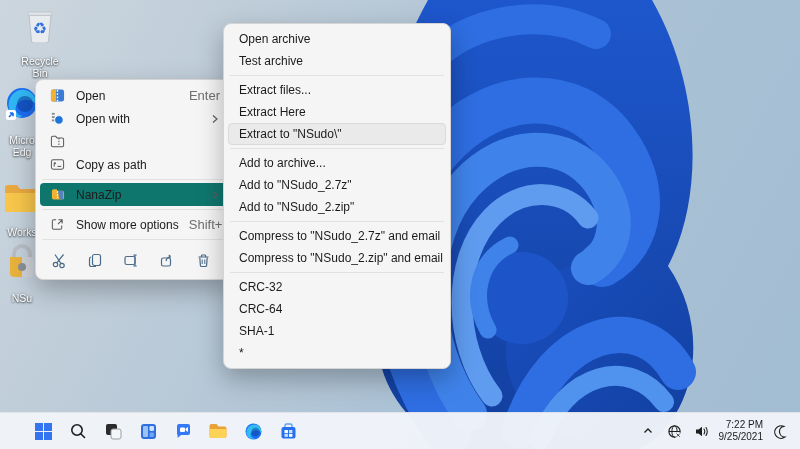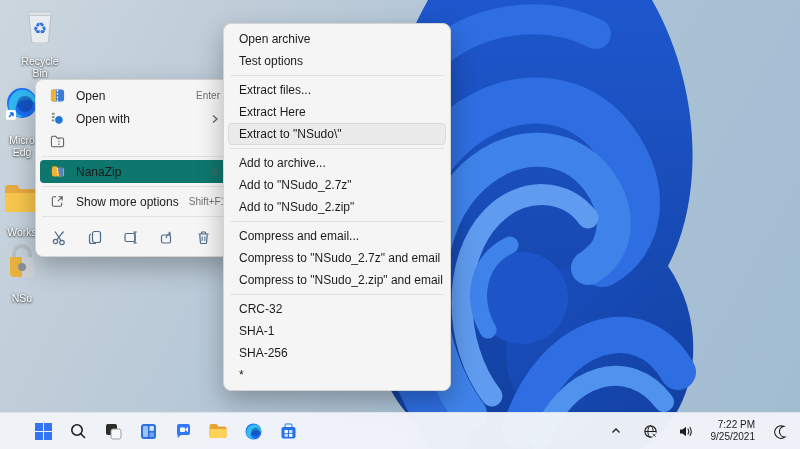--- a/index.html
+++ b/index.html
@@ -36,35 +36,35 @@
   .mi {
     display:flex; align-items:center; height:23px; padding:0 8px;
     border-radius:4px; font-size:12px; color:#1b1b1b; cursor:default;
     border:1px solid transparent;
   }
   #sub-menu .mi { height:22px; padding:0 10px; }
   .mi.hl  { background:#0f766e; }
   .mi.hl2 { background:#eaeaea; border-color:#dadada; }
   .mi .txt { white-space:nowrap; }
   .mi .ico { width:16px; height:16px; margin-right:11px; flex:0 0 16px; display:flex; align-items:center; justify-content:center; }
-  .mi .sc { margin-left:auto; font-size:10px; color:#6f6f6f; padding-left:10px; }
+  .mi .sc { margin-left:auto; font-size:13px; color:#6f6f6f; padding-left:10px; }
   .mi .arr { margin-left:auto; display:flex; }
   .sep { height:1px; background:#e1e1e1; margin:3px 2px; }
   .qrow { display:flex; align-items:center; gap:10px; padding:5px 6px 3px 6px; }
   .qbtn { width:26px; height:24px; display:flex; align-items:center; justify-content:center; border-radius:4px; }
 
   
   .taskbar {
     position:absolute; left:0; right:0; bottom:0; height:37px;
     background:rgba(241,244,249,.97); border-top:1px solid rgba(0,0,0,.06);
     display:flex; align-items:center; z-index:20;
   }
   .tb-left { display:flex; align-items:center; gap:9px; padding-left:30px; }
   .tb-btn { width:26px; height:26px; display:flex; align-items:center; justify-content:center; border-radius:4px; }
-  .tb-right { margin-left:auto; display:flex; align-items:center; gap:15px; padding-right:10px; }
+  .tb-right { margin-left:auto; display:flex; align-items:center; gap:7px; padding-right:10px; }
   .clock { text-align:right; font-size:10px; line-height:12px; color:#1b1b1b; }
 </style>
 </head>
 <body>
 
 <div class="desktop">
 
   <svg class="bloom" width="800" height="449" viewBox="0 0 800 449">
     <defs>
       <linearGradient id="sil" x1="0" y1="0" x2="0" y2="1">
@@ -177,20 +177,30 @@
 
   <div class="mi">
     <span class="ico">
       <svg width="15" height="15" viewBox="0 0 16 16">
         <path d="M1.5 4 q0-1.5 1.5-1.5 h3.2 l1.3 1.8 h5.5 q1.5 0 1.5 1.5 v6.2 q0 1.5 -1.5 1.5 h-10 q-1.5 0 -1.5 -1.5 Z" fill="none" stroke="#5a5a5a" stroke-width="1.1"></path>
         <path d="M9.5 4.3 v1.6 M9.5 7.2 v1.6 M9.5 10.1 v1.6" stroke="#5a5a5a" stroke-width="1.1"></path>
       </svg>
       </span>
   </div>
 
+  <div class="mi">
+    <span class="ico">
+      <svg width="15" height="15" viewBox="0 0 16 16">
+        <rect x="1.5" y="3" width="13" height="10" rx="2" fill="none" stroke="#5a5a5a" stroke-width="1.1"></rect>
+        <path d="M4.5 6 L4.5 10 M4.5 6 Q6 6 6 7.5" stroke="#5a5a5a" stroke-width="1.1" fill="none"></path>
+        <path d="M8 10 h4" stroke="#5a5a5a" stroke-width="1.1"></path>
+      </svg>
+      </span>
+    <span class="txt">Copy as path</span>
+  </div>
 
 
   <div class="sep"></div>
 
   <div class="mi hl">
     <span class="ico">
       <svg width="15" height="15" viewBox="0 0 16 16">
         <path d="M2 4.5 q0-2 2-2 h3 l1.2 1.6 h5 q1.8 0 1.8 1.8 v5.6 q0 1.8 -1.8 1.8 h-9.2 q-2 0 -2-2 Z" fill="#f2b231"></path>
         <path d="M8.2 4.1 h6 v9.2 h-4 Z" fill="#3a7bd5" opacity=".85"></path>
         <path d="M8 4.5 v1.6 M8 7.4 v1.6 M8 10.3 v1.6" stroke="#fff" stroke-width="1.3"></path>
@@ -253,21 +263,21 @@
       </svg>
       </div>
   </div>
 </div>
 
 <div class="menu" id="sub-menu">
   <div class="mi">
       <span class="txt">Open archive</span>
     </div>
   <div class="mi">
-      <span class="txt">Test options</span>
+      <span class="txt">Test archive</span>
     </div>
   <div class="sep"></div>
   <div class="mi">
       <span class="txt">Extract files...</span>
     </div>
   <div class="mi">
       <span class="txt">Extract Here</span>
     </div>
   <div class="mi hl2">
       <span class="txt">Extract to "NSudo\"</span>
@@ -277,37 +287,34 @@
       <span class="txt">Add to archive...</span>
     </div>
   <div class="mi">
       <span class="txt">Add to "NSudo_2.7z"</span>
     </div>
   <div class="mi">
       <span class="txt">Add to "NSudo_2.zip"</span>
     </div>
   <div class="sep"></div>
   <div class="mi">
-      <span class="txt">Compress and email...</span>
-    </div>
-  <div class="mi">
       <span class="txt">Compress to "NSudo_2.7z" and email</span>
     </div>
   <div class="mi">
       <span class="txt">Compress to "NSudo_2.zip" and email</span>
     </div>
   <div class="sep"></div>
   <div class="mi">
       <span class="txt">CRC-32</span>
     </div>
   <div class="mi">
+      <span class="txt">CRC-64</span>
+    </div>
+  <div class="mi">
       <span class="txt">SHA-1</span>
-    </div>
-  <div class="mi">
-      <span class="txt">SHA-256</span>
     </div>
   <div class="mi">
       <span class="txt">*</span>
     </div>
 </div>
 
 <div class="taskbar">
   <div class="tb-left">
     <div class="tb-btn">
       <svg width="19" height="19" viewBox="0 0 19 19">

